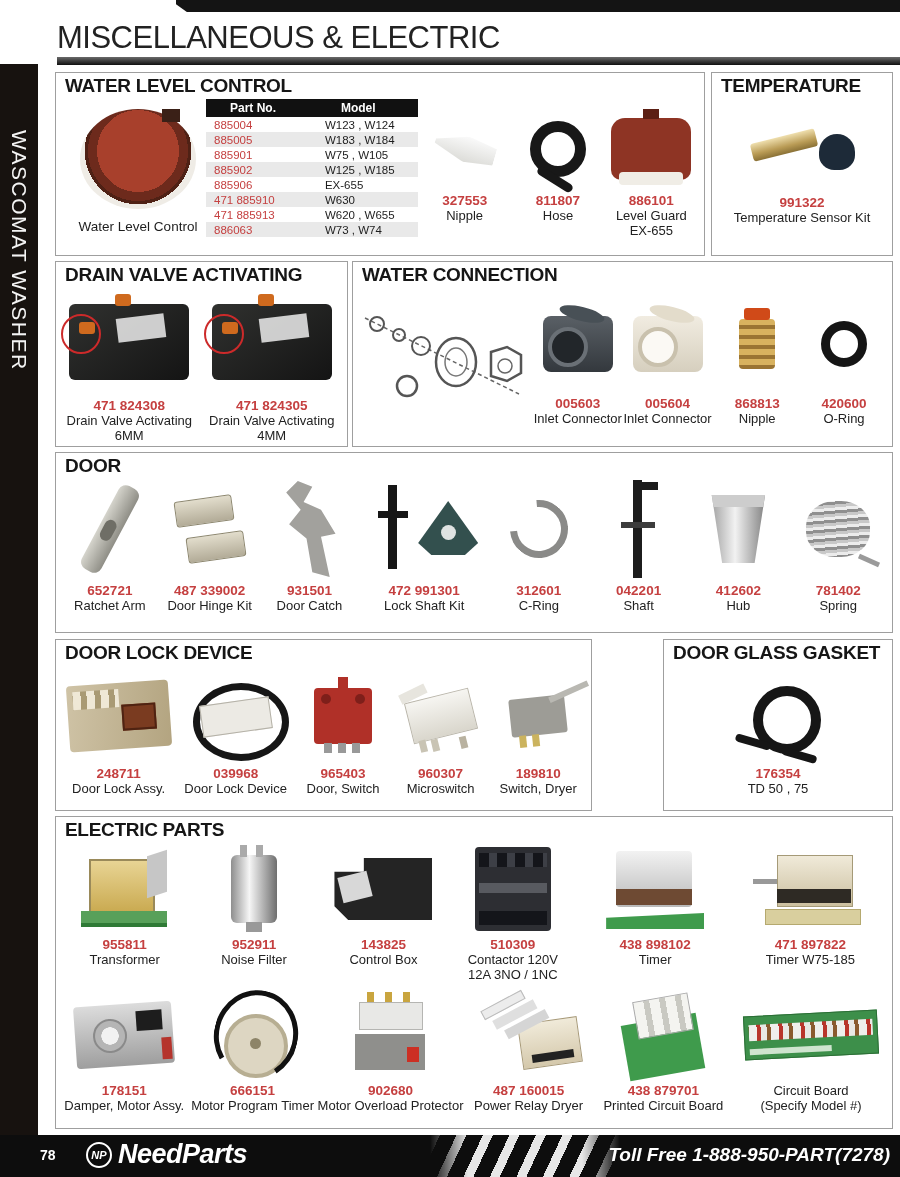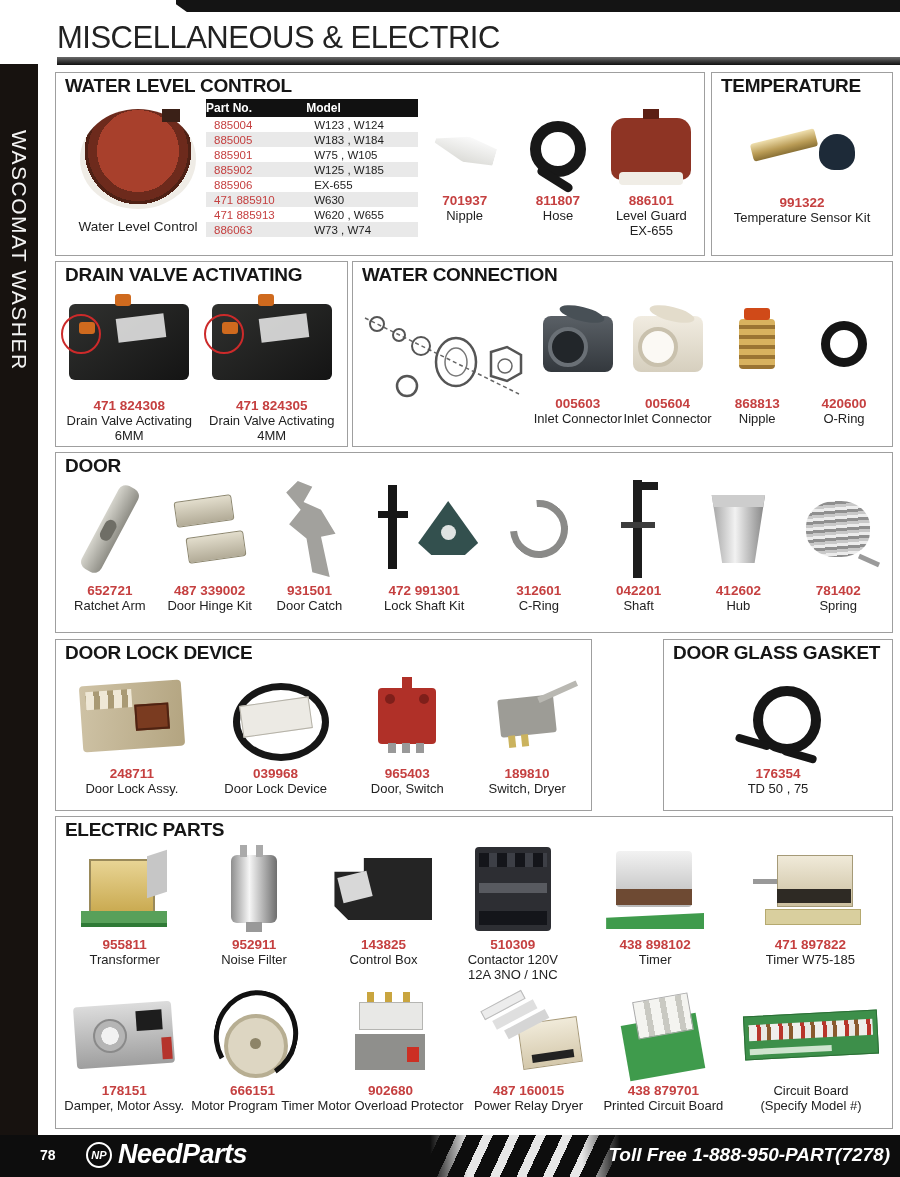--- a/index.html
+++ b/index.html
@@ -28,21 +28,21 @@
   .pimg{height:92px;width:100%;display:flex;align-items:center;justify-content:center;position:relative}
   .pnum{color:var(--red);font-weight:bold;font-size:13.5px;margin-top:2px;white-space:nowrap}
   .pcap{color:#222;font-size:13px;line-height:1.15;margin-top:1px}
 
   
   #box-wlc{left:55px;top:72px;width:650px;height:184px}
   #wlc-photo{position:absolute;left:12px;top:30px;width:140px;text-align:center}
   #wlc-photo .pimg{height:112px}
   #wlc-caption{font-size:13.5px;margin-top:4px}
   #wlc-table{position:absolute;left:150px;top:26px;width:212px;border-collapse:collapse;font-size:11.5px}
-  #wlc-table th{background:#111;color:#fff;text-align:left;padding:2px 0;font-size:12px}
+  #wlc-table th{background:#111;color:#fff;text-align:left;padding:2px 24px;font-size:12px}
   #wlc-table td{padding:1.5px 8px;white-space:nowrap}
   #wlc-table tr:nth-child(even) td{background:#e9e9e9}
   #wlc-table td.pn{color:var(--red)}
   #wlc-parts{left:362px;top:34px;right:6px}
   #wlc-parts .pimg{height:84px}
 
   
   #box-temp{left:711px;top:72px;width:182px;height:184px}
   #temp-parts{left:4px;top:32px;right:4px}
   #temp-parts .pimg{height:88px}
@@ -302,21 +302,21 @@
           <td class="pn">886063</td>
           <td>W73 , W74</td>
         </tr>
     </tbody>
   </table>
   <div class="parts-row" id="wlc-parts">
     <div class="part">
       <div class="pimg">
           <i class="sh sh-nipple"></i>
         </div>
-      <div class="pnum">701937</div>
+      <div class="pnum">327553</div>
       <div class="pcap">Nipple</div>
     </div>
     <div class="part">
       <div class="pimg">
           <i class="sh sh-hose"></i>
         </div>
       <div class="pnum">811807</div>
       <div class="pcap">Hose</div>
     </div>
     <div class="part">
@@ -499,20 +499,27 @@
       <div class="pimg">
           <i class="sh sh-switch-red">
             <b class="tab5"></b>
           </i>
         </div>
       <div class="pnum">965403</div>
       <div class="pcap">Door, Switch</div>
     </div>
     <div class="part">
       <div class="pimg">
+          <i class="sh sh-switch-white"></i>
+        </div>
+      <div class="pnum">960307</div>
+      <div class="pcap">Microswitch</div>
+    </div>
+    <div class="part">
+      <div class="pimg">
           <i class="sh sh-switch-gray"></i>
         </div>
       <div class="pnum">189810</div>
       <div class="pcap">Switch, Dryer</div>
     </div>
   </div>
 </section>
 
 <section class="box" id="box-glass">
   <h2 class="sec-title">DOOR GLASS GASKET</h2>

